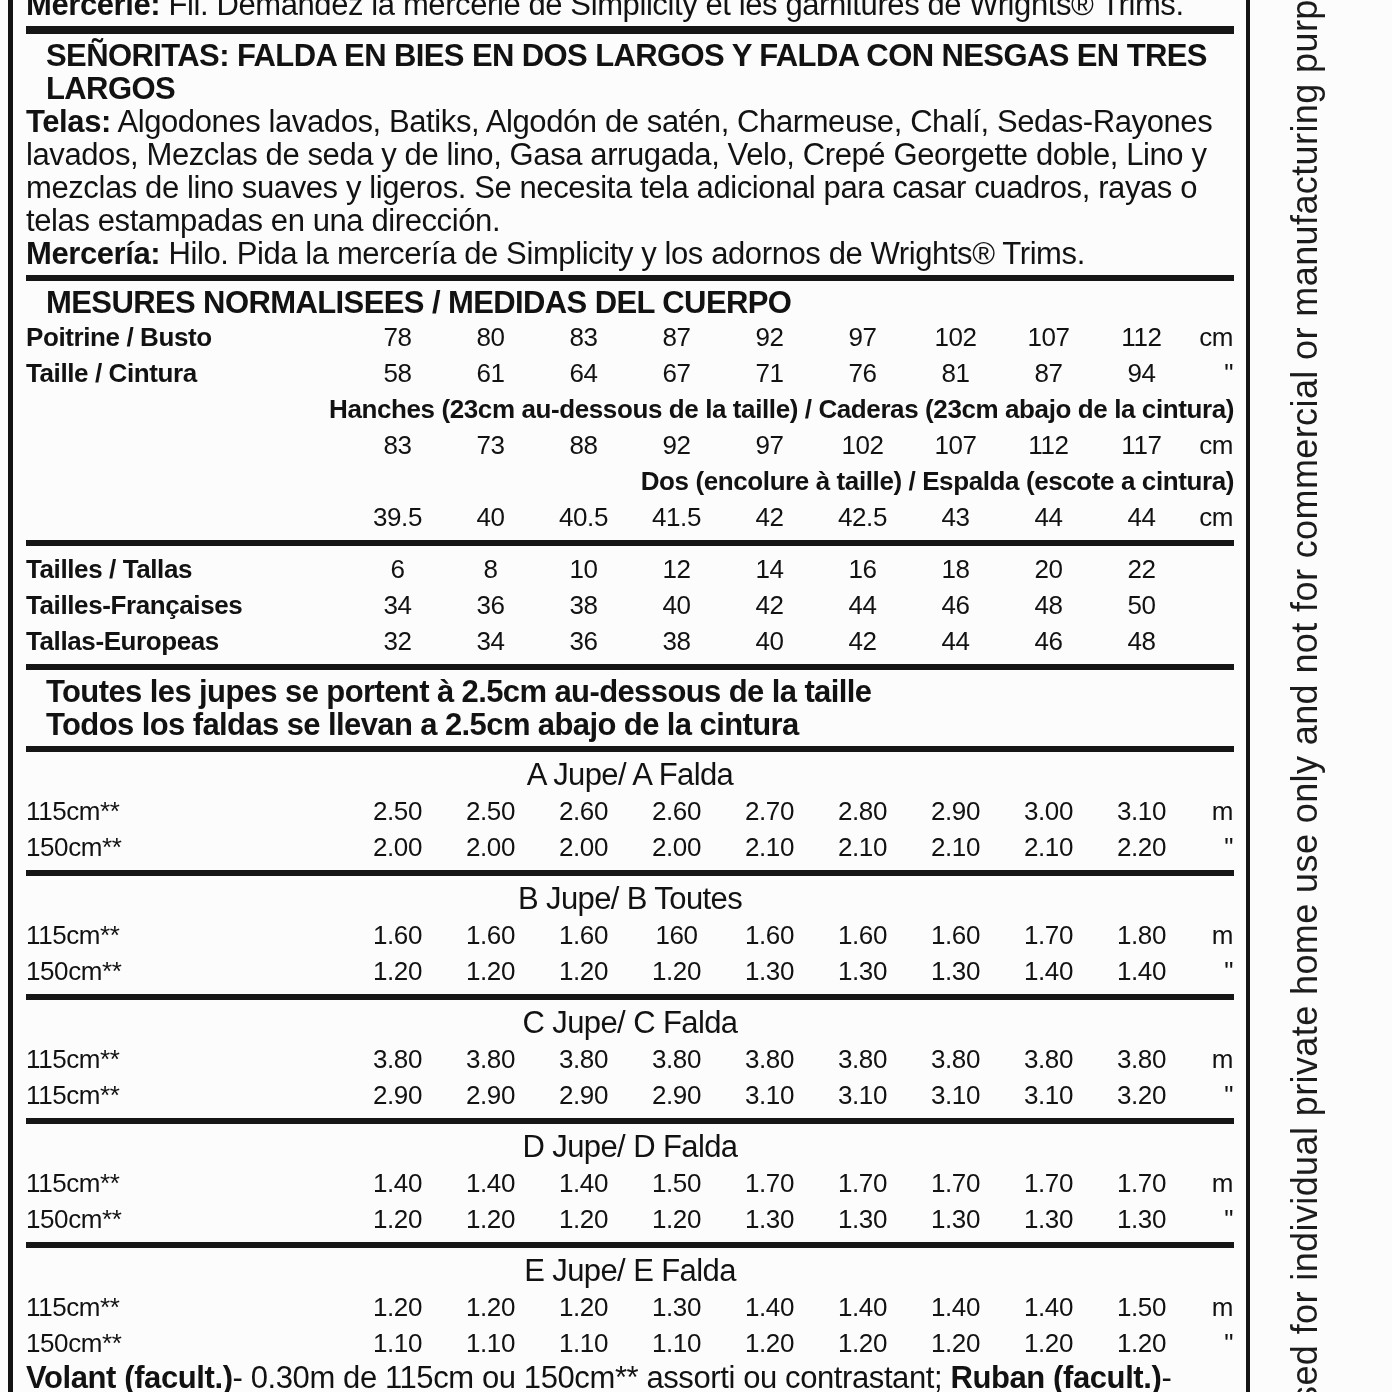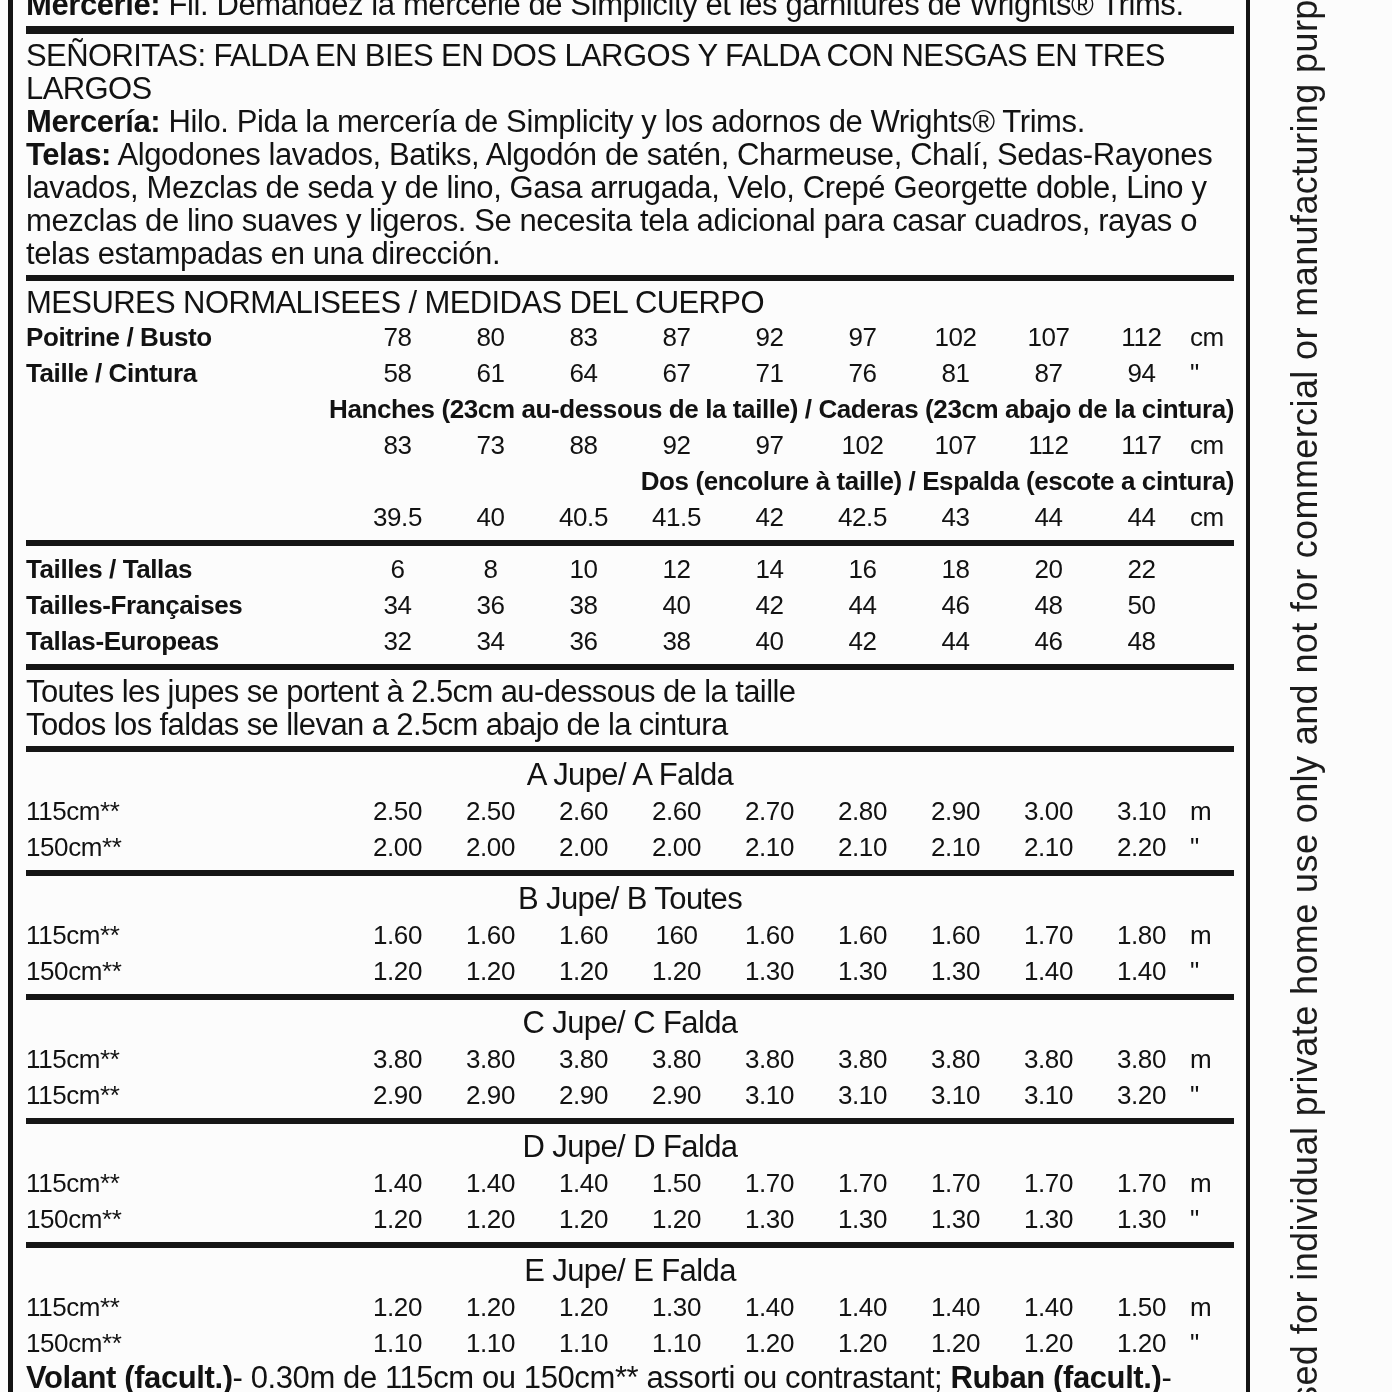--- a/index.html
+++ b/index.html
@@ -9,31 +9,31 @@
     position: relative; overflow: hidden;
     background: #fcfcfc;
     color: #121212;
     font-family: "Liberation Sans", sans-serif;
     letter-spacing: -0.4px;
   }
   .vline-left  { position: absolute; left: 8px;    top: 0; width: 5px; height: 100%; background: #141414; }
   .vline-right { position: absolute; left: 1246px; top: 0; width: 4px; height: 100%; background: #141414; }
   .content { position: absolute; left: 26px; top: 0; width: 1208px; }
   p, .h { font-size: 31px; line-height: 33px; }
-  .h { font-weight: 400; letter-spacing: -0.6px; }
+  .h { font-weight: 700; letter-spacing: -0.6px; margin-left: 20px; }
   .topline { margin-top: -12px; white-space: nowrap; }
   .rule { height: 6px; background: #161616; margin: 5px 0; }
   .rule.thick { height: 8px; }
   .row { display: flex; height: 36px; line-height: 36px; font-size: 26px; }
   .lbl     { width: 325px; font-weight: 700; white-space: nowrap; }
   .lblr    { width: 325px; white-space: nowrap; }
   .lblfull { flex: 1; font-weight: 700; white-space: nowrap; text-align: right; }
   .cells { display: contents; }
   .v { width: 93px; text-align: center; white-space: nowrap; }
-  .u { width: 45px; padding-left: 2px; }
+  .u { width: 45px; padding-left: 2px; text-align: right; }
   .sec-title { height: 36px; line-height: 36px; font-size: 31px; font-weight: 400; letter-spacing: -0.6px; text-align: center; }
   b { font-weight: 700; }
   .side-text {
     position: absolute; left: 1284px; top: 1404px;
     transform: rotate(-90deg); transform-origin: left top;
     white-space: nowrap;
     font-size: 36px; font-weight: 400; letter-spacing: 0.4px;
     color: #1c1c1c;
   }
 </style>
@@ -43,22 +43,22 @@
 <div class="vline-left"></div>
 <div class="vline-right"></div>
 
 <div class="content">
 
   <p class="topline"><b>Mercerie:</b><span> Fil. Demandez la mercerie de Simplicity et les garnitures de Wrights® Trims.</span></p>
 
   <div class="rule thick"></div>
 
   <p class="h">SEÑORITAS: FALDA EN BIES EN DOS LARGOS Y FALDA CON NESGAS EN TRES LARGOS</p>
+  <p><b>Telas:</b><span> Algodones lavados, Batiks, Algodón de satén, Charmeuse, Chalí, Sedas-Rayones lavados, Mezclas de seda y de lino, Gasa arrugada, Velo, Crepé Georgette doble, Lino y mezclas de lino suaves y ligeros. Se necesita tela adicional para casar cuadros, rayas o telas estampadas en una dirección.</span></p>
   <p><b>Mercería:</b><span> Hilo. Pida la mercería de Simplicity y los adornos de Wrights® Trims.</span></p>
-  <p><b>Telas:</b><span> Algodones lavados, Batiks, Algodón de satén, Charmeuse, Chalí, Sedas-Rayones lavados, Mezclas de seda y de lino, Gasa arrugada, Velo, Crepé Georgette doble, Lino y mezclas de lino suaves y ligeros. Se necesita tela adicional para casar cuadros, rayas o telas estampadas en una dirección.</span></p>
 
   <div class="rule"></div>
 
   <p class="h">MESURES NORMALISEES / MEDIDAS DEL CUERPO</p>
 
   <div class="row">
       <div class="lbl">Poitrine / Busto</div>
       <span class="cells"><div class="v">78</div><div class="v">80</div><div class="v">83</div><div class="v">87</div><div class="v">92</div><div class="v">97</div><div class="v">102</div><div class="v">107</div><div class="v">112</div></span>
       <div class="u">cm</div>
     </div>

